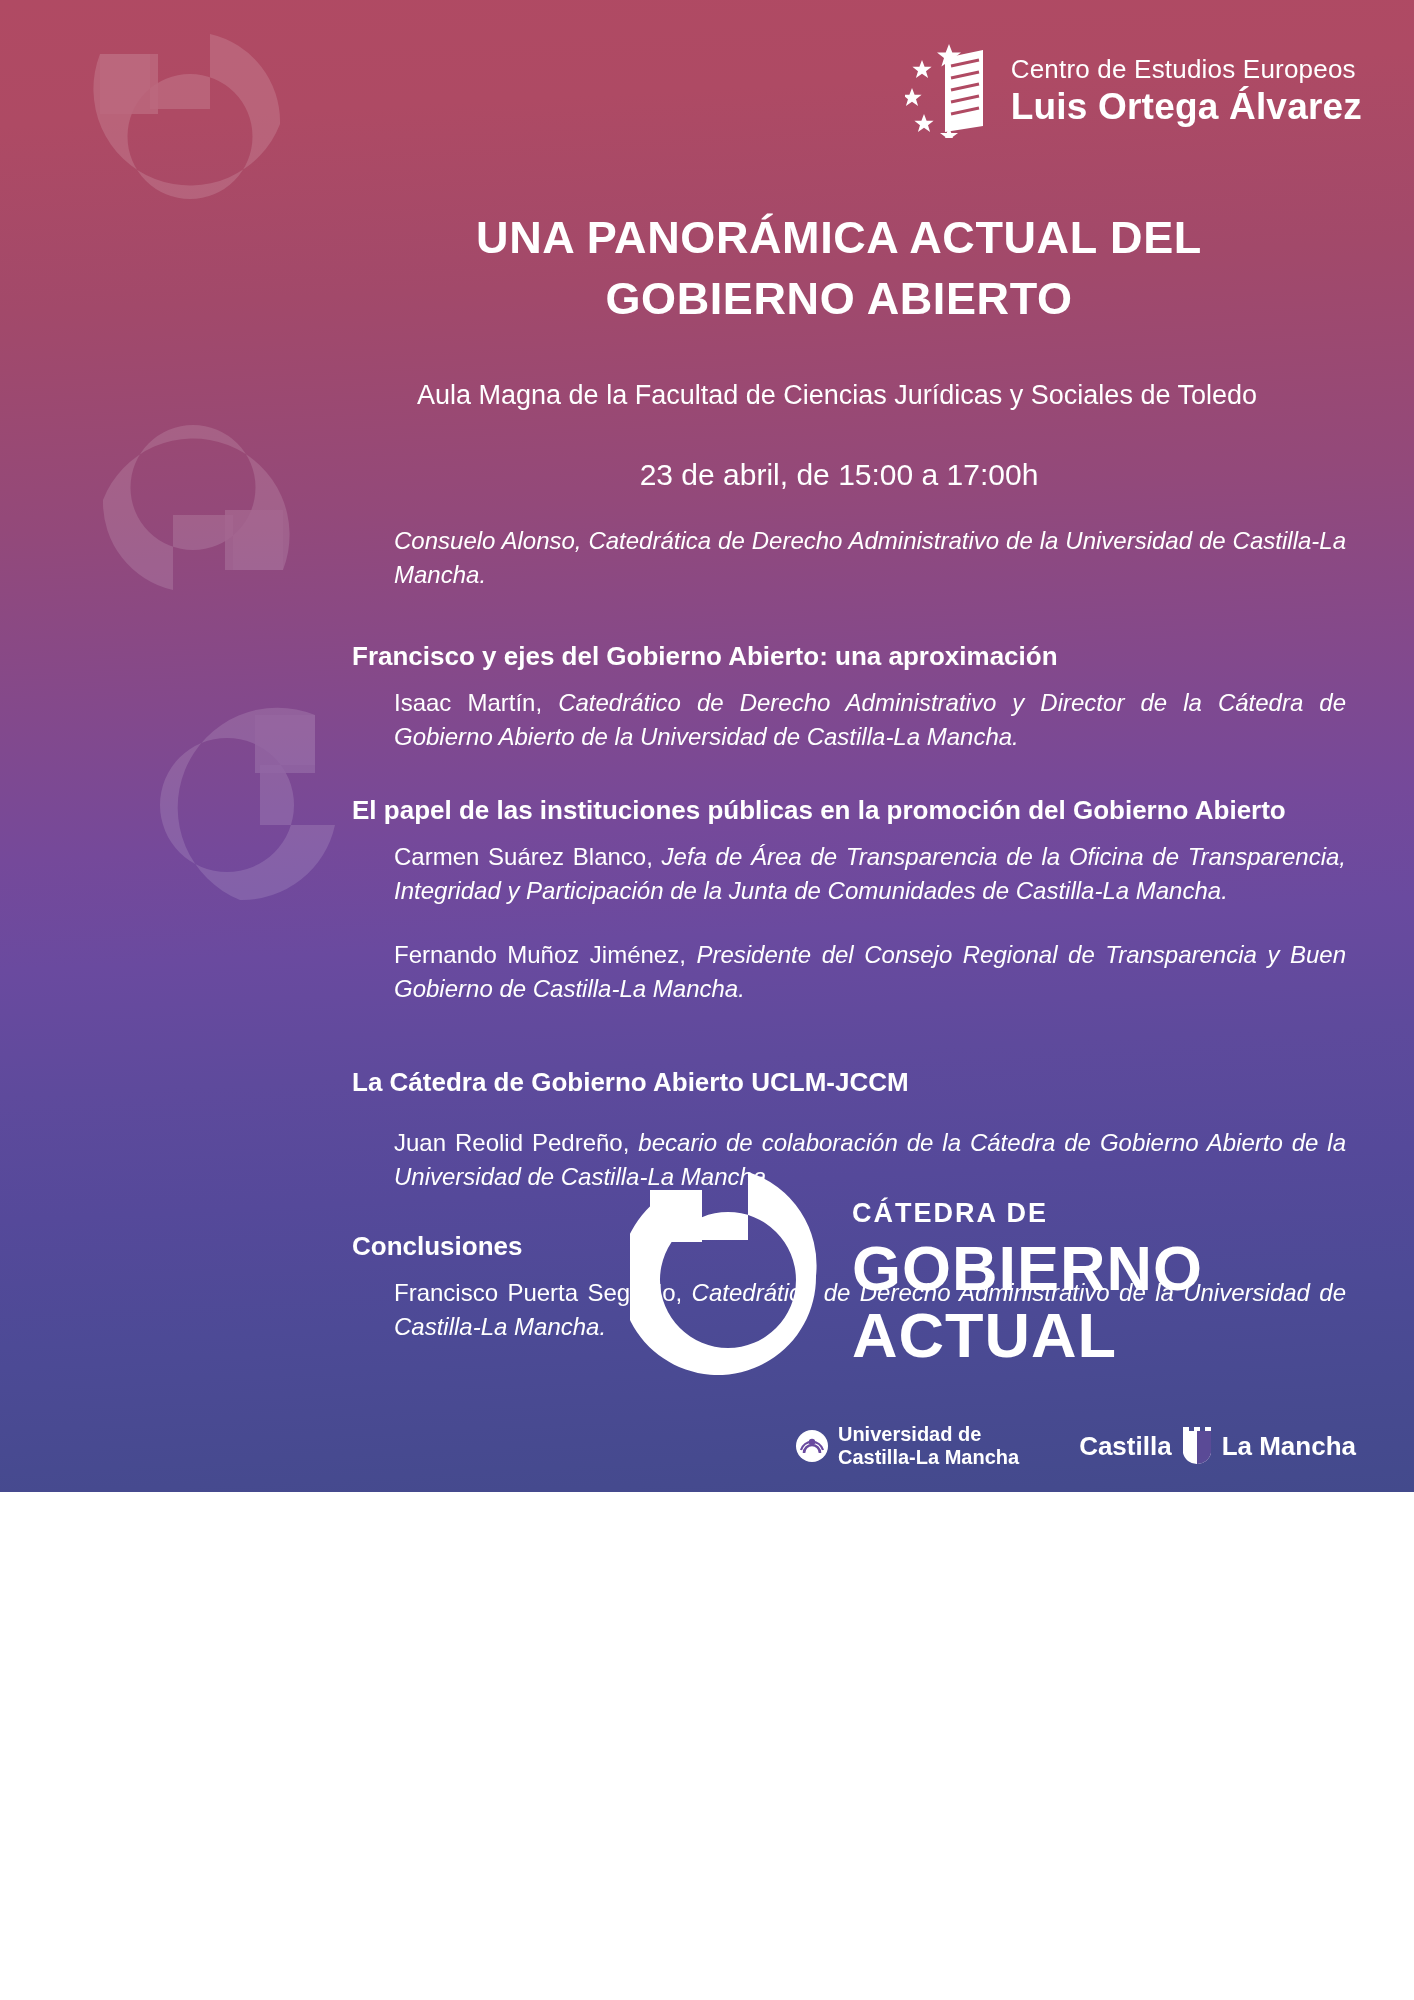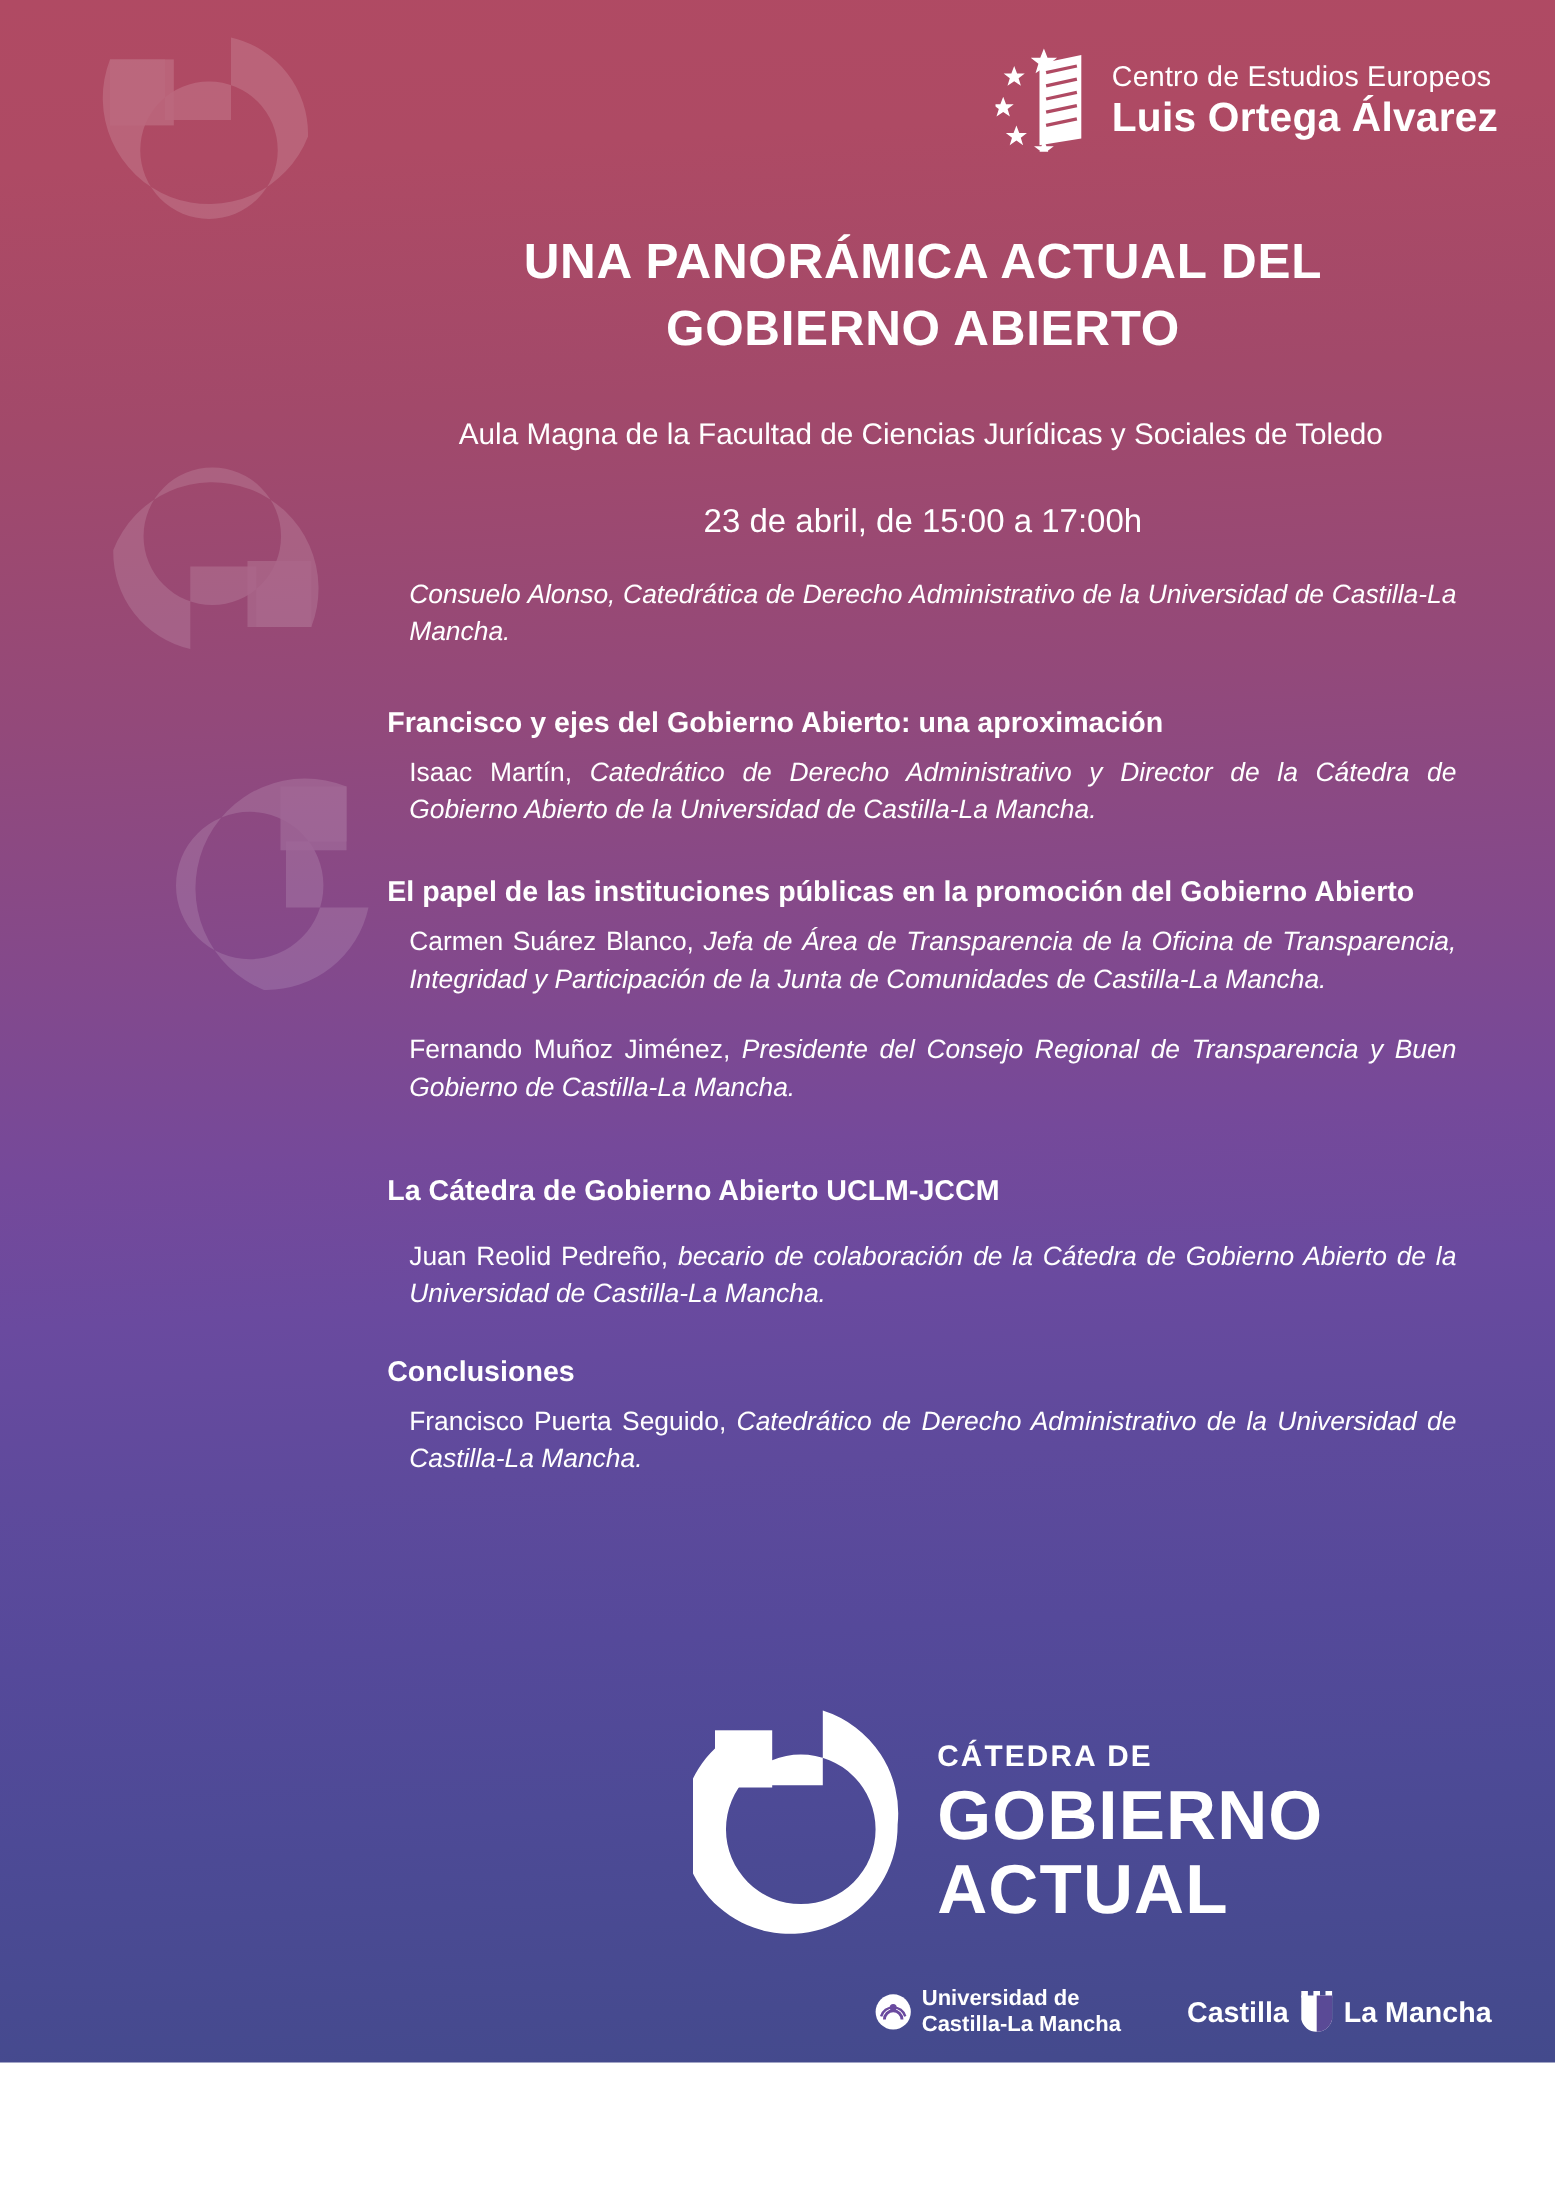--- a/index.html
+++ b/index.html
@@ -6,21 +6,21 @@
   * { box-sizing: border-box; margin: 0; padding: 0; }
   html, body {
     width: 1414px;
     height: 2000px;
     font-family: "Liberation Sans", sans-serif;
     background: #ffffff;
   }
   .poster {
     position: relative;
     width: 1414px;
-    height: 1875px;
+    height: 1492px;
     overflow: hidden;
     background: linear-gradient(177deg,
         #b04a63 0%,
         #ae4a64 8%,
         #a2496a 20%,
         #93497a 34%,
         #83498c 46%,
         #75499a 55%,
         #6a4a9f 62%,
         #5e4a9c 70%,
@@ -108,21 +108,21 @@
   .block-title {
     font-size: 26px;
     font-weight: bold;
     line-height: 1.45;
     margin-bottom: 10px;
   }
   .speaker {
     font-size: 24px;
     line-height: 1.42;
     text-align: justify;
-    margin: 0 0 14px 20px;
+    margin: 0 0 14px 42px;
     width: 952px;
     font-style: italic;
   }
   .speaker .name {
     font-style: normal;
   }
   .speaker.all-italic { font-style: italic; }
 
   
   .blk-presenta { margin-top: 0; }

